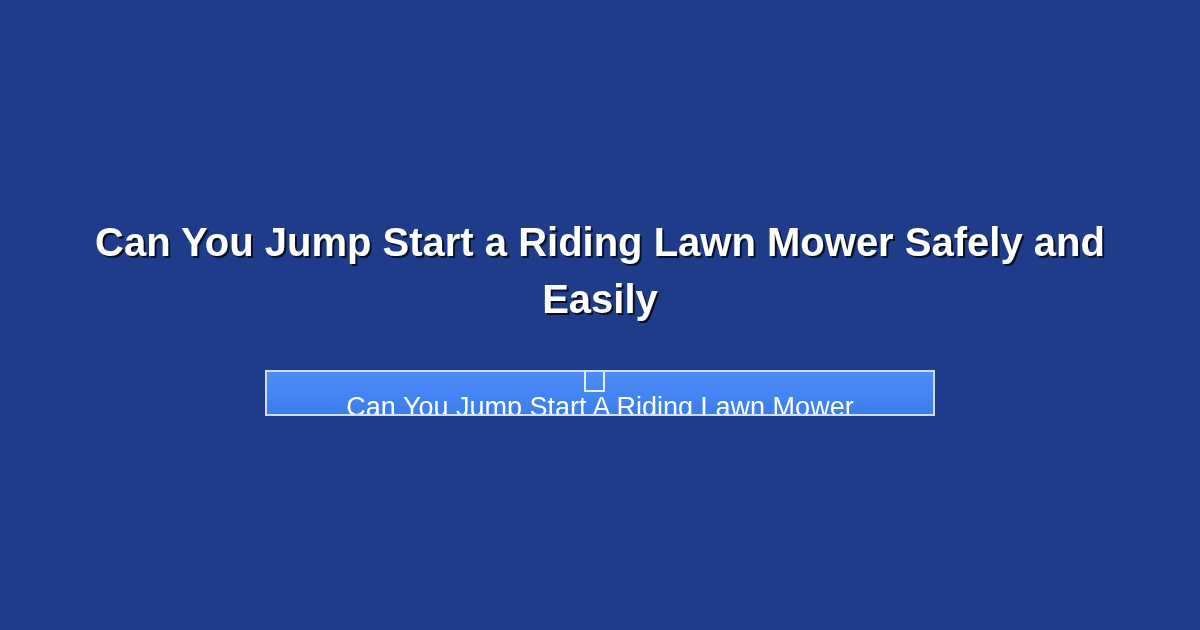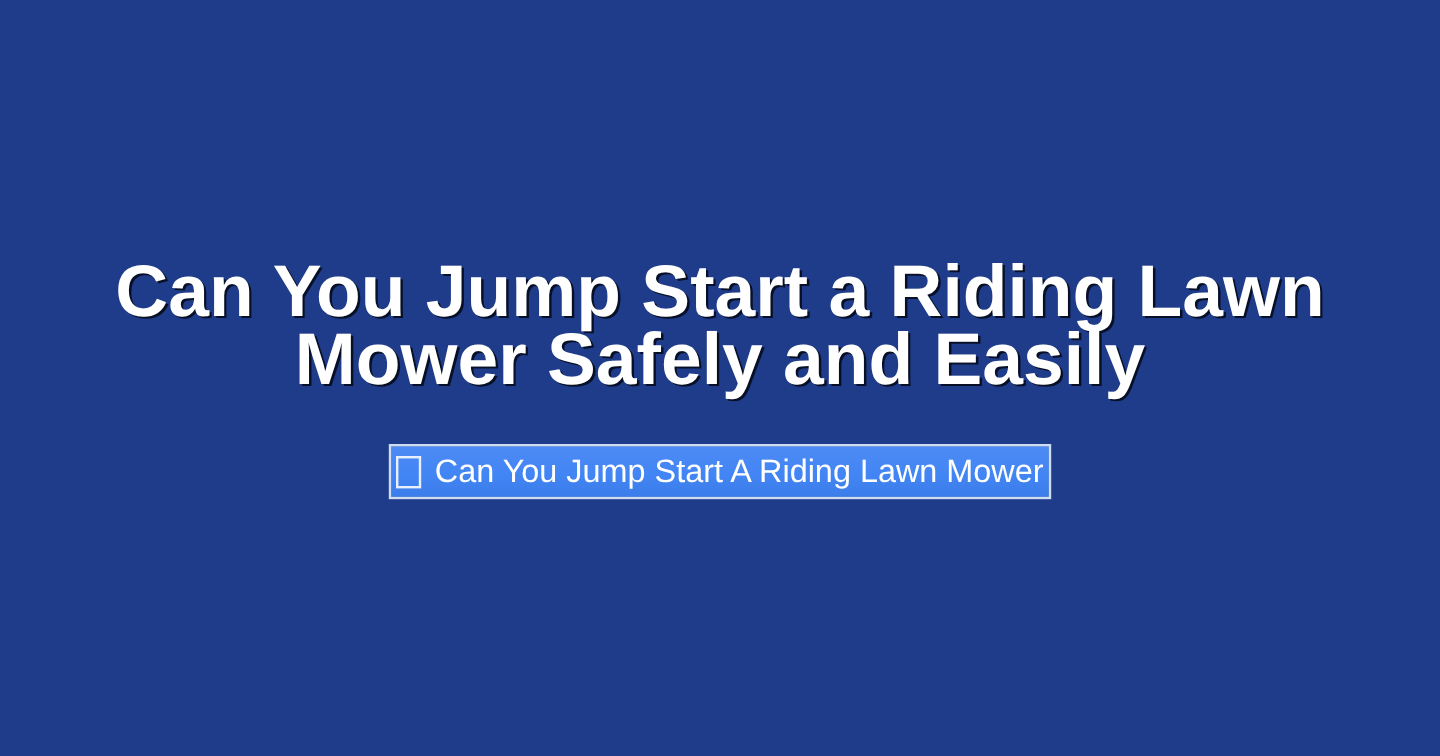--- a/index.html
+++ b/index.html
@@ -37,52 +37,53 @@
     justify-content: center;
   }
 
   .page-title {
     width: 1070px;
     margin: 0;
     text-align: center;
     color: #ffffff;
     font-family: "Liberation Sans", sans-serif;
     font-weight: bold;
-    font-size: 61px;
+    font-size: 40px;
     line-height: 57px;
     letter-spacing: 0px;
     text-shadow: 2px 2px 0 rgba(0, 0, 0, 0.72);
     white-space: pre-wrap;
   }
 
   .cta-spacer {
     height: 42px;
     flex: 0 0 auto;
   }
 
   .cta-button {
     box-sizing: border-box;
     display: flex;
     align-items: center;
     justify-content: center;
     gap: 0px;
-    width: 552px;
+    width: 670px;
     height: 46px;
     padding: 4px 14px;
     background: linear-gradient(180deg, #4d8bf5 0%, #4285f4 55%, #3b7de9 100%);
     border: 2px solid #cdddf2;
     border-radius: 0px;
     color: #ffffff;
     font-family: "Liberation Sans", sans-serif;
     font-size: 27px;
     line-height: 30px;
     font-weight: normal;
     white-space: nowrap;
     overflow: hidden;
     cursor: pointer;
+    flex-direction: column;
   }
 
   .cta-glyph {
     display: inline-block;
     width: 21px;
     height: 27px;
     margin-right: 11px;
     box-sizing: border-box;
     border: 2px solid #e8f0fd;
     background: transparent;

